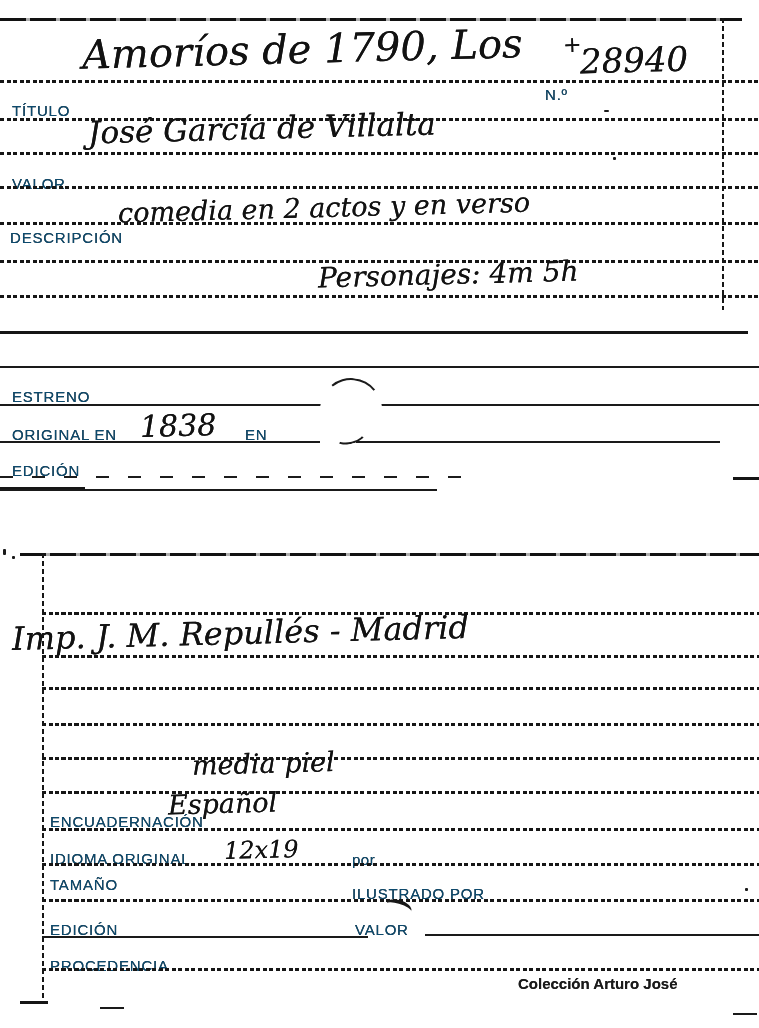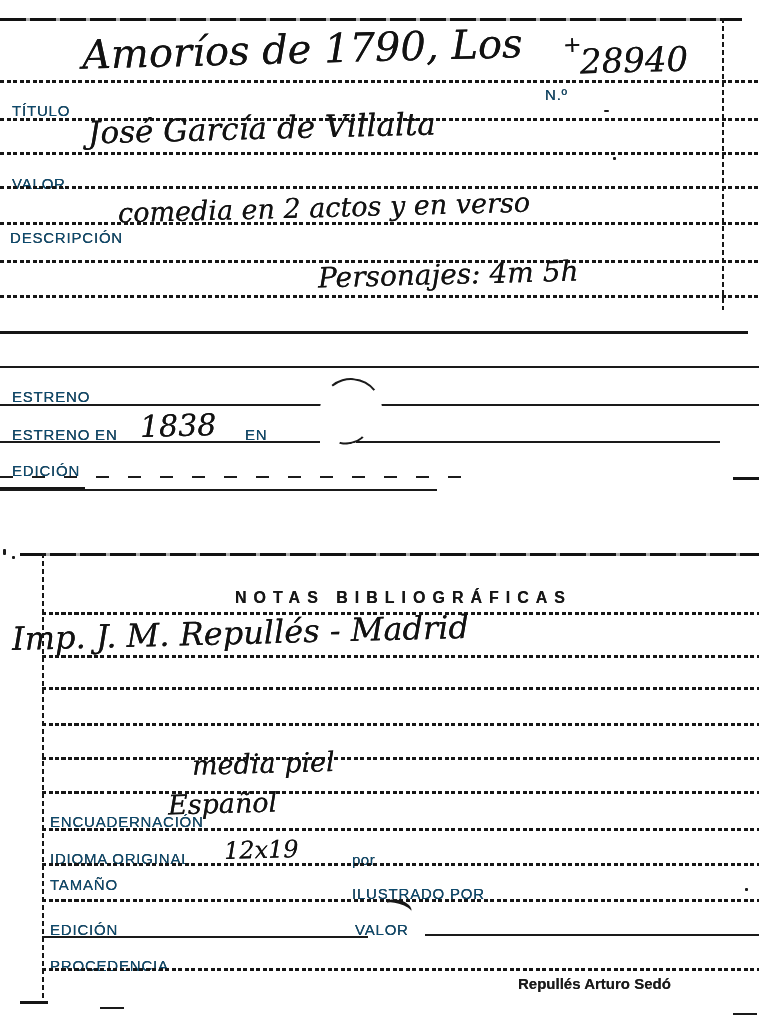--- a/index.html
+++ b/index.html
@@ -69,21 +69,21 @@
 
   <div class="rule-dot" style="left:0;top:260px;width:759px;"></div>
   <div class="hand" style="left:318px;top:258px;font-size:28px;">Personajes: 4m 5h</div>
   <div class="rule-dot" style="left:0;top:295px;width:759px;"></div>
 
   <div class="rule-thick" style="left:0;top:331px;width:748px;"></div>
 
   <div class="label" style="left:12px;top:348px;">ESTRENO</div>
   <div class="rule-solid" style="left:0;top:366px;width:759px;"></div>
 
-  <div class="label" style="left:12px;top:386px;">ESTRENO EN</div>
+  <div class="label" style="left:12px;top:386px;">ORIGINAL EN</div>
   <div class="label" style="left:245px;top:386px;">EN</div>
   <div class="rule-solid" style="left:0;top:404px;width:324px;"></div>
   <div class="rule-solid" style="left:378px;top:404px;width:381px;"></div>
 
   <div class="label" style="left:12px;top:422px;">EDICIÓN</div>
   <div class="hand" style="left:140px;top:408px;font-size:30px;">1838</div>
   <div class="rule-solid" style="left:0;top:441px;width:320px;"></div>
   <div class="rule-solid" style="left:356px;top:441px;width:364px;"></div>
 
   <div class="blob"></div>
@@ -92,21 +92,20 @@
   <div class="rule-dash" style="left:0;top:476px;width:462px;"></div>
   <div class="rule-thick" style="left:733px;top:477px;width:26px;"></div>
   <div class="rule-thick" style="left:0;top:487px;width:85px;"></div>
   <div class="rule-solid" style="left:0;top:489px;width:437px;"></div>
 
   <div class="rule-heavy" style="left:20px;top:553px;width:739px;"></div>
   <div class="vline" style="left:42px;top:553px;height:448px;"></div>
   <div class="dot" style="left:3px;top:549px;width:3px;height:6px;"></div>
   <div class="dot" style="left:12px;top:556px;width:3px;height:3px;"></div>
 
-  <div class="header-center" style="left:235px;top:589px;">NOTAS BIBLIOGRÁFICAS</div>
   <div class="rule-dot" style="left:42px;top:612px;width:717px;"></div>
   <div class="hand" style="left:12px;top:614px;font-size:32px;">Imp. J. M. Repullés - Madrid</div>
   <div class="rule-dot" style="left:42px;top:655px;width:717px;"></div>
   <div class="rule-dot" style="left:42px;top:687px;width:717px;"></div>
   <div class="rule-dot" style="left:42px;top:723px;width:717px;"></div>
   <div class="rule-dot" style="left:42px;top:757px;width:717px;"></div>
 
   <div class="label" style="left:50px;top:773px;">ENCUADERNACIÓN</div>
   <div class="hand" style="left:192px;top:748px;font-size:27px;">media piel</div>
   <div class="rule-dot" style="left:42px;top:791px;width:717px;"></div>
@@ -125,19 +124,19 @@
   <div class="label" style="left:355px;top:881px;">VALOR</div>
   <div class="rule-dot" style="left:42px;top:899px;width:717px;"></div>
   <div class="dot" style="left:745px;top:888px;width:3px;height:3px;"></div>
 
   <div class="label" style="left:50px;top:917px;">PROCEDENCIA</div>
   <div class="smudge"></div>
   <div class="rule-solid" style="left:42px;top:936px;width:326px;"></div>
   <div class="rule-solid" style="left:425px;top:934px;width:334px;"></div>
 
   <div class="rule-dot" style="left:42px;top:968px;width:717px;"></div>
-  <div class="imprint" style="left:518px;top:975px;">Repullés Arturo Sedó</div>
+  <div class="imprint" style="left:518px;top:975px;">Colección Arturo José</div>
 
   <div class="rule-thick" style="left:20px;top:1001px;width:28px;"></div>
   <div class="rule-solid" style="left:100px;top:1007px;width:24px;"></div>
   <div class="rule-solid" style="left:733px;top:1013px;width:24px;"></div>
 
 </div>
 
 </body></html>

